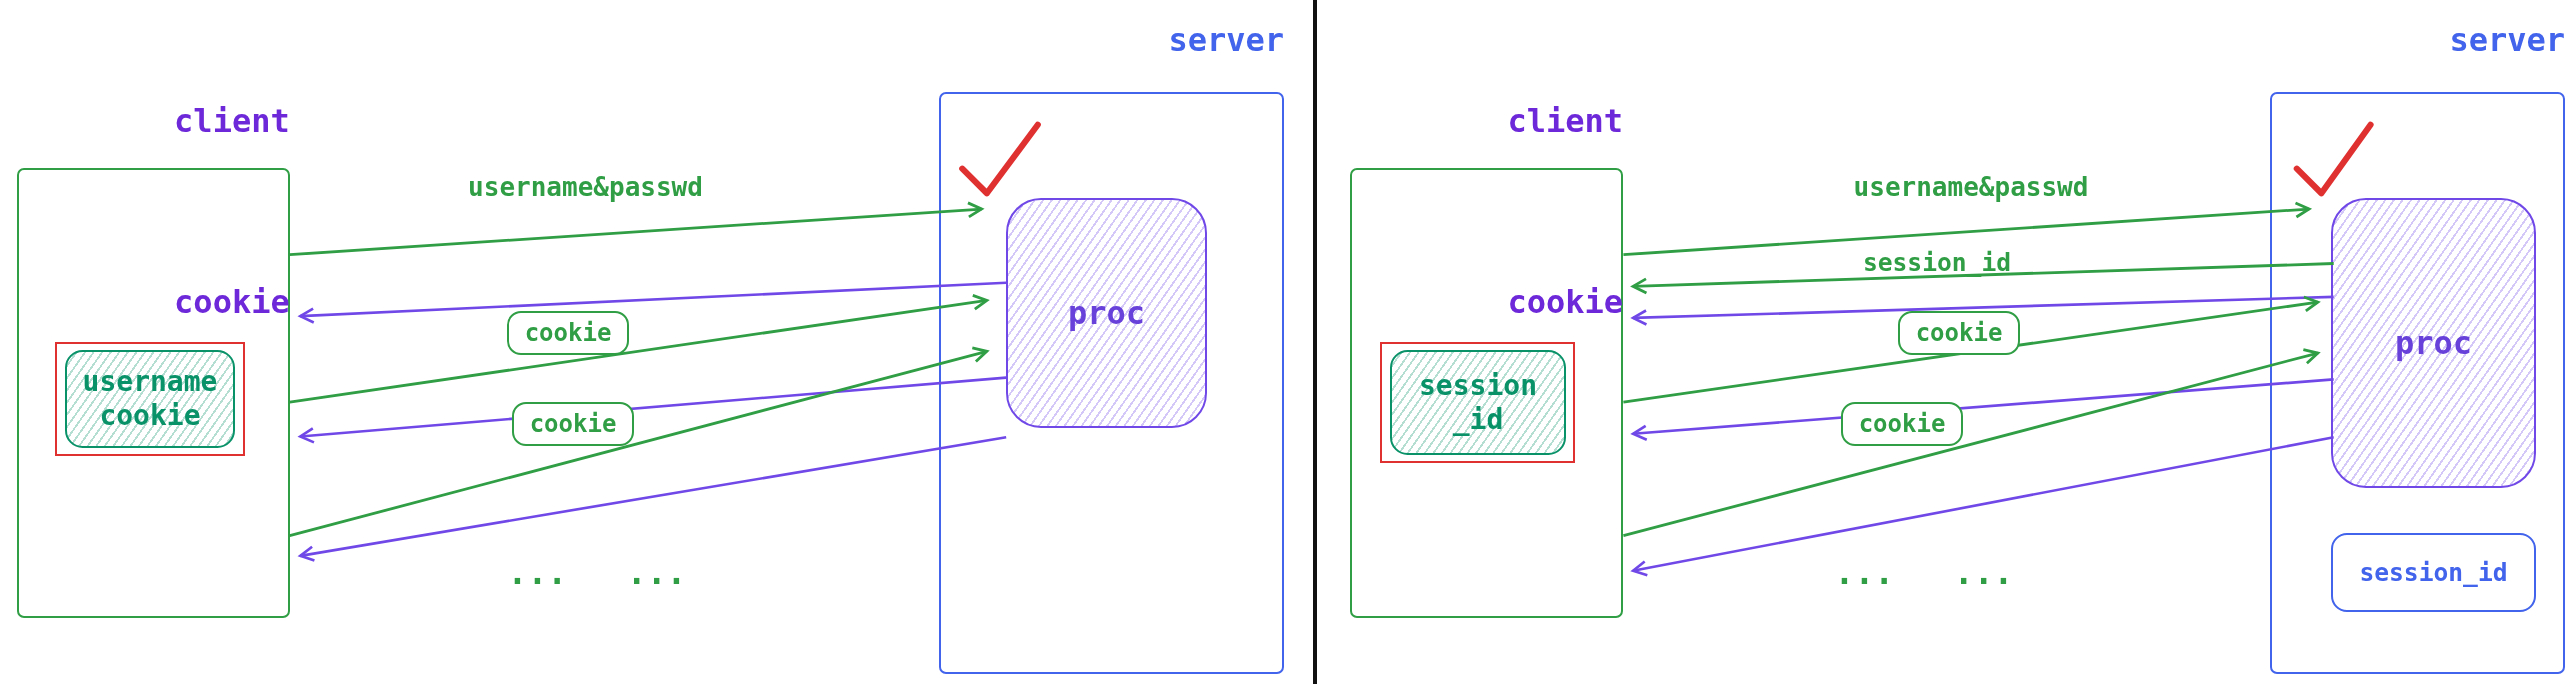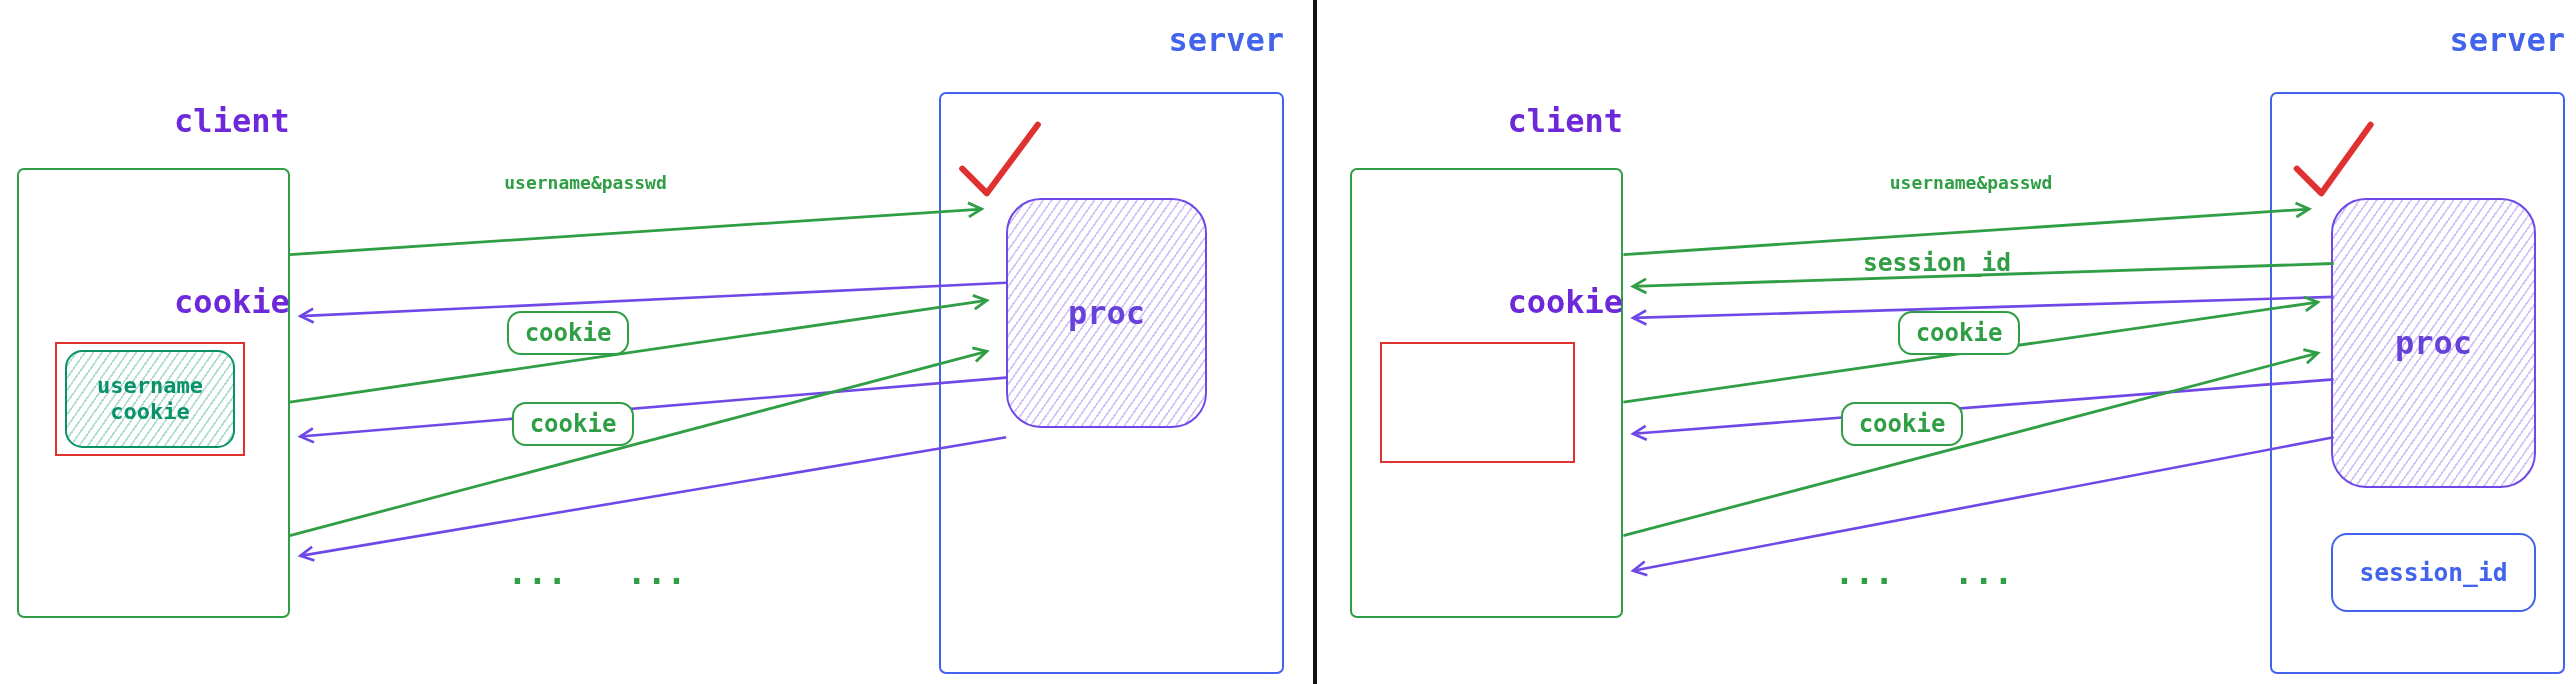--- a/index.html
+++ b/index.html
@@ -19,37 +19,37 @@
   .check { stroke:#e03131; stroke-width:7; fill:none; stroke-linecap:round; stroke-linejoin:round; }
 
   .box { position:absolute; box-sizing:border-box; }
   .flexc { display:flex; align-items:center; justify-content:center; text-align:center; }
 
   .client-box { border:2.6px solid #2f9e44; border-radius:7px; z-index:1; }
   .server-box { border:2.6px solid #4263eb; border-radius:7px; z-index:1; }
   .red-frame  { border:2.6px solid #e03131; z-index:2; background:#fff; }
   .store-box  {
     border:2.6px solid #099268; border-radius:17.6px; color:#099268;
-    font-weight:bold; font-size:22px; line-height:1.2; z-index:3;
+    font-weight:bold; font-size:28px; line-height:1.2; z-index:3;
     background:repeating-linear-gradient(125deg, rgba(9,146,104,0.30) 0px 1.8px, rgba(9,146,104,0) 1.8px 7px);
   }
   .proc-box {
     border:2.6px solid #7048e8; border-radius:35px; color:#6741d9;
     font-weight:bold; font-size:32px; z-index:4;
     background:repeating-linear-gradient(125deg, rgba(112,72,232,0.30) 0px 1.8px, rgba(112,72,232,0) 1.8px 7px);
   }
   .session-box {
     border:2.6px solid #4263eb; border-radius:16px; color:#4263eb;
     font-weight:bold; font-size:24.6px; z-index:2; background:#fff;
   }
 
   .title { position:absolute; font-weight:bold; font-size:32px; text-align:right; z-index:2; }
   .green { color:#6d28d9; }
   .blue  { color:#4263eb; }
-  .msg  { position:absolute; font-weight:bold; font-size:18px; color:#2f9e44; text-align:center; z-index:6; }
+  .msg  { position:absolute; font-weight:bold; font-size:26px; color:#2f9e44; text-align:center; z-index:6; }
   .chip {
     position:absolute; width:118px; height:40px; border:2.6px solid #2f9e44; border-radius:14px;
     background:#ffffff; color:#2f9e44; font-weight:bold; font-size:24px; z-index:6;
   }
   .dots { position:absolute; font-weight:bold; font-size:33px; color:#2f9e44; white-space:pre; z-index:2; text-align:center; }
 </style>
 </head>
 <body>
 
 <div id="root">
@@ -101,20 +101,26 @@
   </div>
 
   <div class="divider"></div>
 
   <div class="panel" id="panel-right">
 
     <div class="title green" style="left:33px;top:102px;width:273px;">client</div>
     <div class="box client-box" style="left:33px;top:168px;width:273px;height:450px;"></div>
     <div class="title green" style="left:33px;top:283px;width:273px;">cookie</div>
     <div class="box red-frame" style="left:63px;top:342px;width:195px;height:121px;"></div>
+    <div class="box store-box flexc" style="left:73px;top:350px;width:176px;height:105px;">
+      <div>
+        <div>session</div>
+        <div>_id</div>
+      </div>
+    </div>
 
     <div class="title blue" style="left:953px;top:21px;width:295px;">server</div>
     <div class="box server-box" style="left:953px;top:92px;width:295px;height:582px;"></div>
     <div class="box proc-box flexc" style="left:1014px;top:198px;width:205px;height:290px;">
       <span>proc</span>
     </div>
     <div class="box session-box flexc" style="left:1014px;top:533px;width:205px;height:79px;">session_id</div>
 
     <div class="msg" style="left:509px;top:172px;width:290px;">username&amp;passwd</div>
     <div class="msg" style="left:527px;top:248px;width:186px;font-size:24.6px;">session_id</div>

